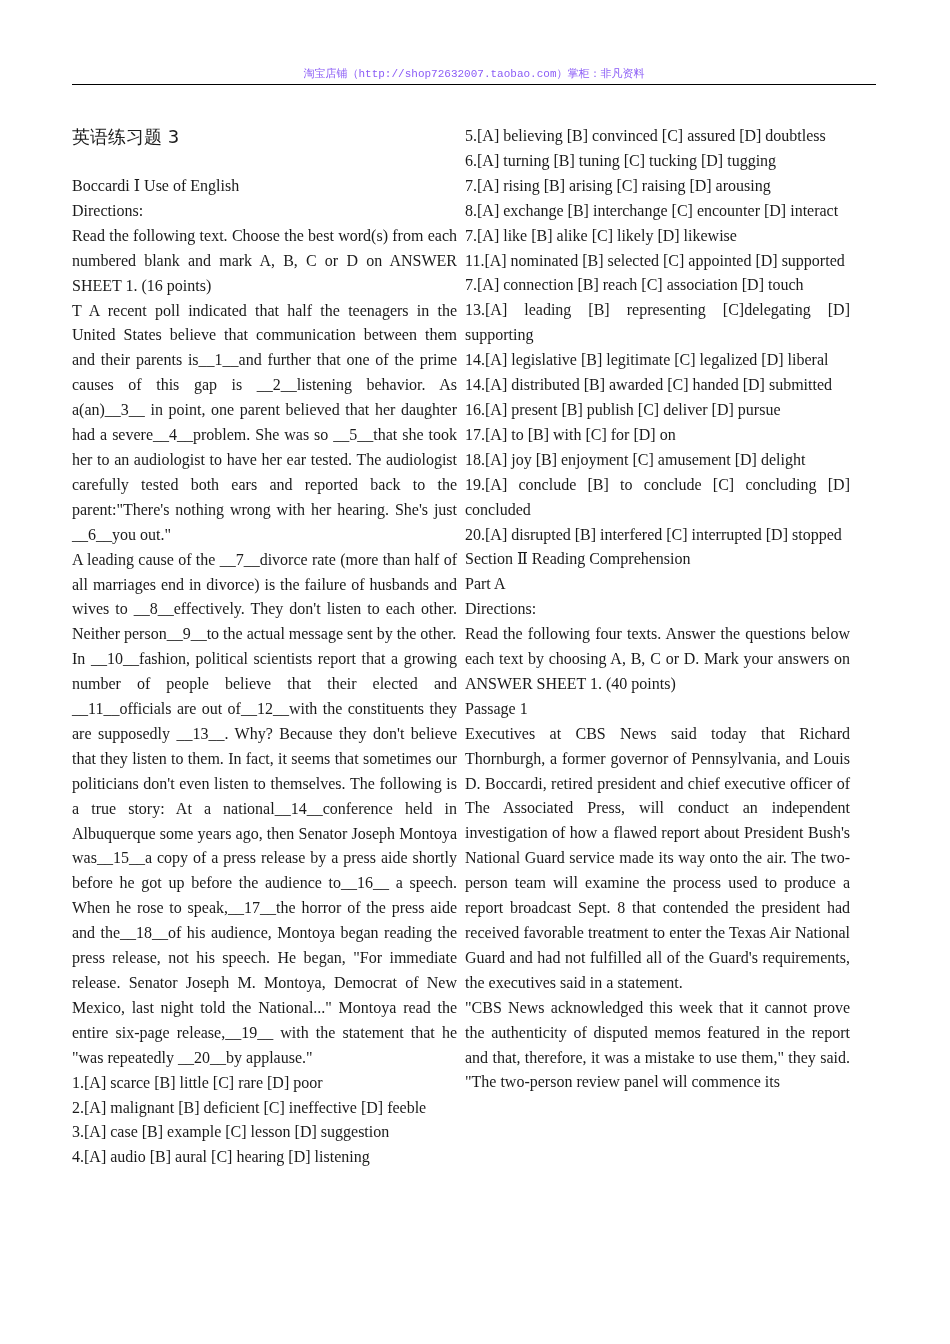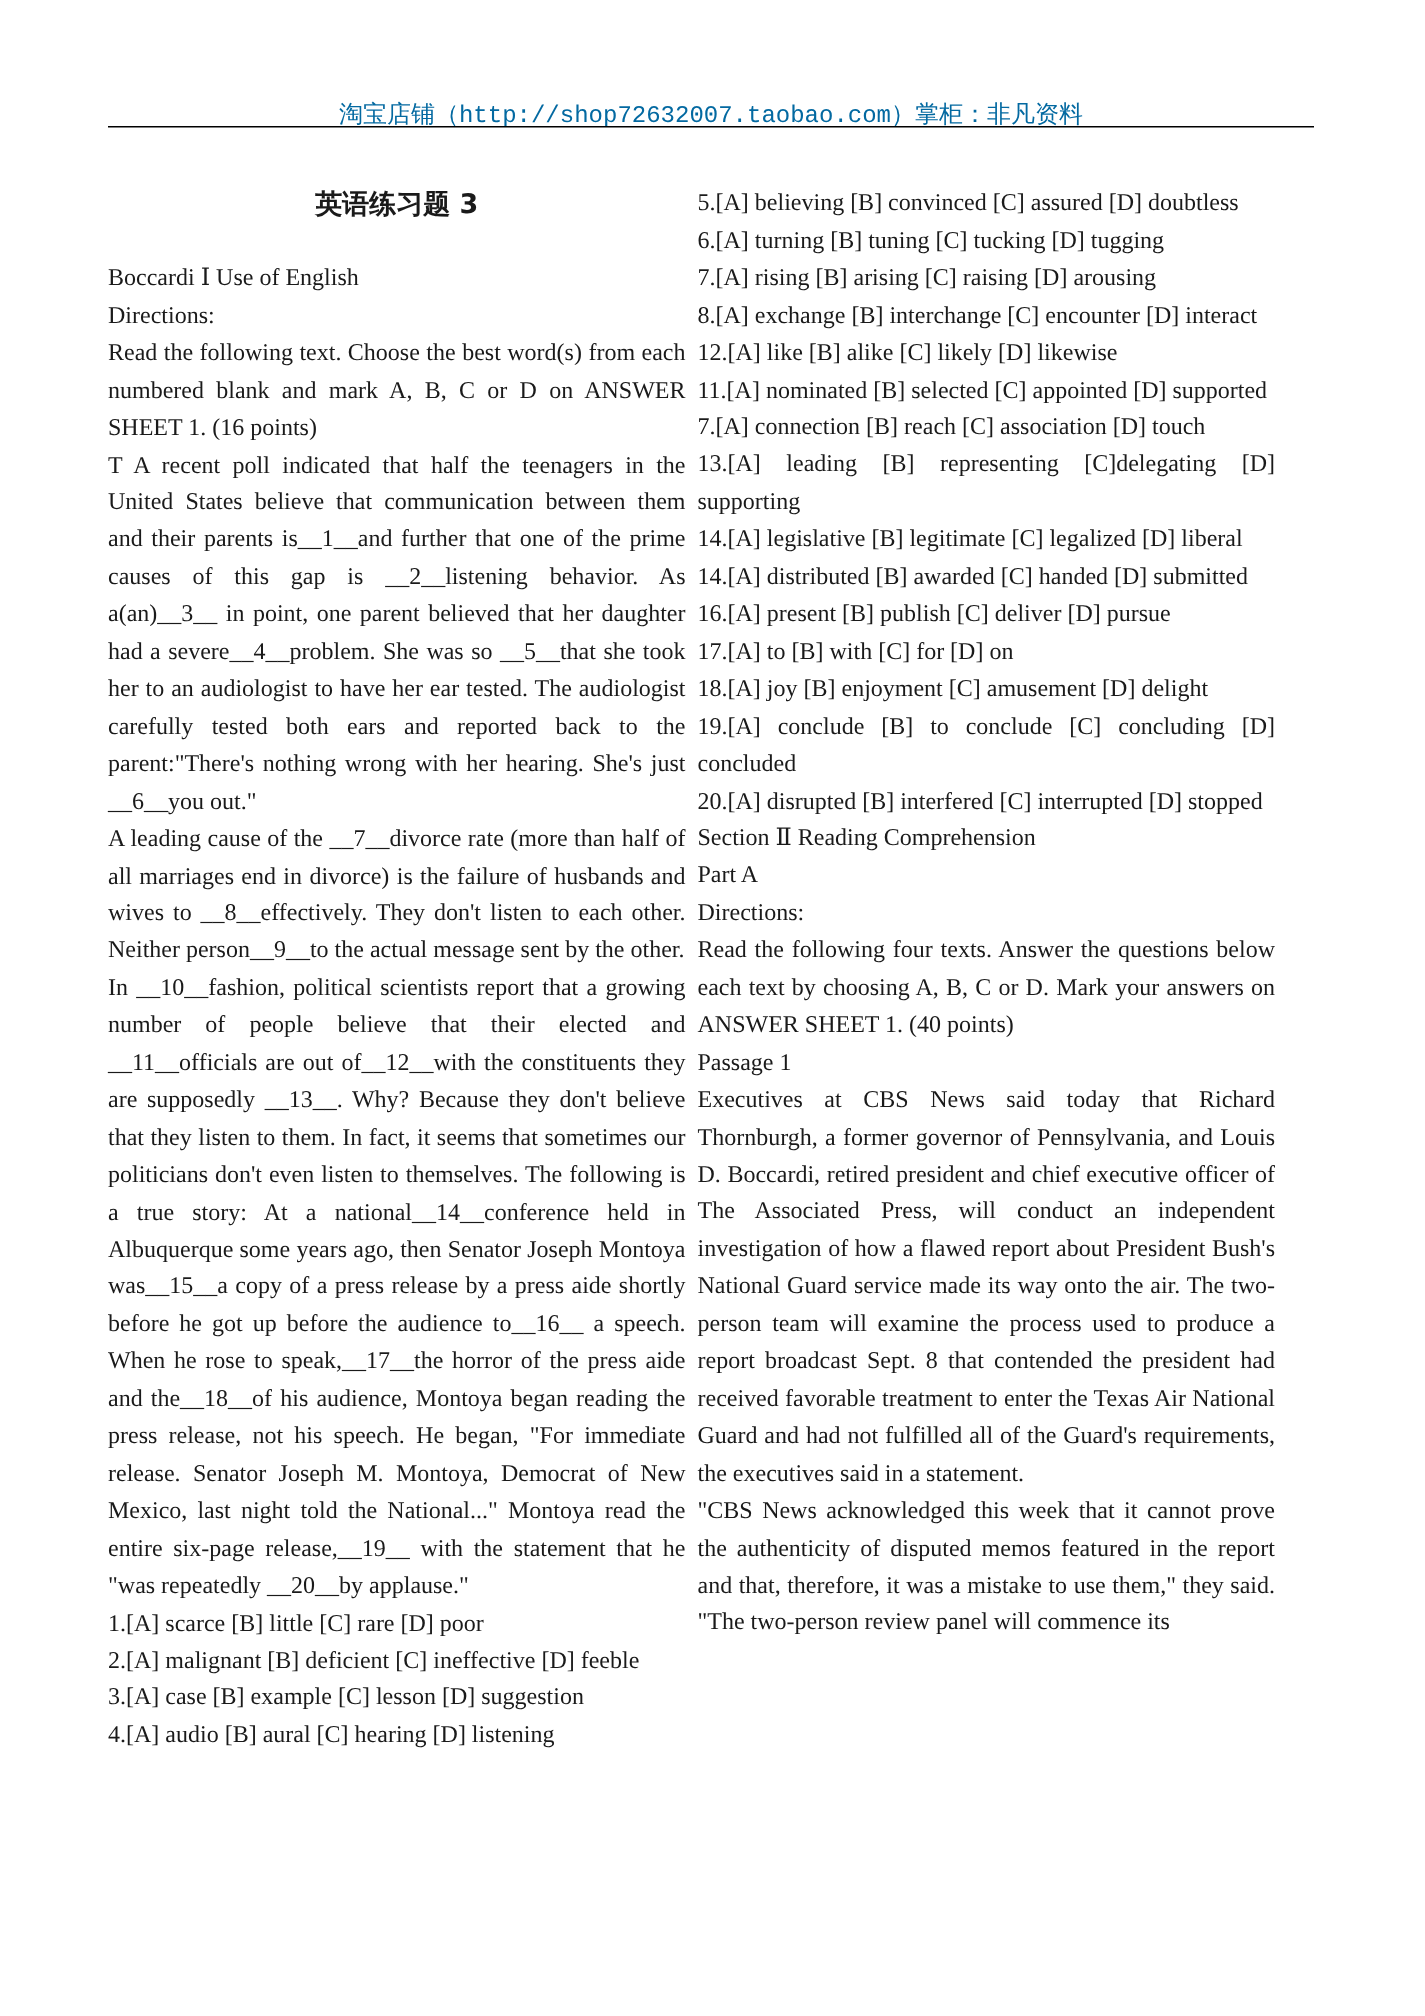--- a/index.html
+++ b/index.html
@@ -1,26 +1,26 @@
 <!DOCTYPE html>
 <html><head>
 <meta charset="utf-8">
 <style>
   html, body { margin: 0; padding: 0; background: #ffffff; }
   body { width: 950px; height: 1344px; position: relative; overflow: hidden;
          font-family: "Liberation Serif", "DejaVu Serif", serif; color: #1a1a1a; }
   .header { position: absolute; left: 72px; top: 66px; width: 804px; text-align: center;
-            font-family: "Liberation Mono", "DejaVu Sans Mono", monospace; font-size: 16px; color: #0369a1; }
+            font-family: "Liberation Mono", "DejaVu Sans Mono", monospace; font-size: 11px; color: #8b5cf6; }
   .header-rule { position: absolute; left: 72px; top: 84px; width: 804px; height: 0;
                  border-top: 1.5px solid #000; }
   .col { position: absolute; top: 124px; font-size: 16px; line-height: 24.9px; }
   .col.left { left: 72px; width: 385px; }
   .col.right { left: 465px; width: 385px; }
   .p { text-align: justify; text-align-last: left; margin: 0; }
-  .title { text-align: center; font-weight: bold; font-size: 18px; line-height: 26px;
+  .title { font-weight: normal; font-size: 18px; line-height: 26px;
            margin: 0 0 24px 0; font-family: "DejaVu Sans", "Liberation Sans", sans-serif; }
 </style>
 </head>
 <body>
 
 <div class="header">淘宝店铺（http://shop72632007.taobao.com）掌柜：非凡资料</div>
 <div class="header-rule"></div>
 
 <div class="col left">
   <div class="title">英语练习题 3</div>
@@ -34,21 +34,21 @@
   <p class="p">2.[A] malignant [B] deficient [C] ineffective [D] feeble</p>
   <p class="p">3.[A] case [B] example [C] lesson [D] suggestion</p>
   <p class="p">4.[A] audio [B] aural [C] hearing [D] listening</p>
 </div>
 
 <div class="col right">
   <p class="p">5.[A] believing [B] convinced [C] assured [D] doubtless</p>
   <p class="p">6.[A] turning [B] tuning [C] tucking [D] tugging</p>
   <p class="p">7.[A] rising [B] arising [C] raising [D] arousing</p>
   <p class="p">8.[A] exchange [B] interchange [C] encounter [D] interact</p>
-  <p class="p">12.[A] like [B] alike [C] likely [D] likewise</p>
+  <p class="p">7.[A] like [B] alike [C] likely [D] likewise</p>
   <p class="p">11.[A] nominated [B] selected [C] appointed [D] supported</p>
   <p class="p">7.[A] connection [B] reach [C] association [D] touch</p>
   <p class="p">13.[A] leading [B] representing [C]delegating [D] supporting</p>
   <p class="p">14.[A] legislative [B] legitimate [C] legalized [D] liberal</p>
   <p class="p">14.[A] distributed [B] awarded [C] handed [D] submitted</p>
   <p class="p">16.[A] present [B] publish [C] deliver [D] pursue</p>
   <p class="p">17.[A] to [B] with [C] for [D] on</p>
   <p class="p">18.[A] joy [B] enjoyment [C] amusement [D] delight</p>
   <p class="p">19.[A] conclude [B] to conclude [C] concluding [D] concluded</p>
   <p class="p">20.[A] disrupted [B] interfered [C] interrupted [D] stopped</p>

